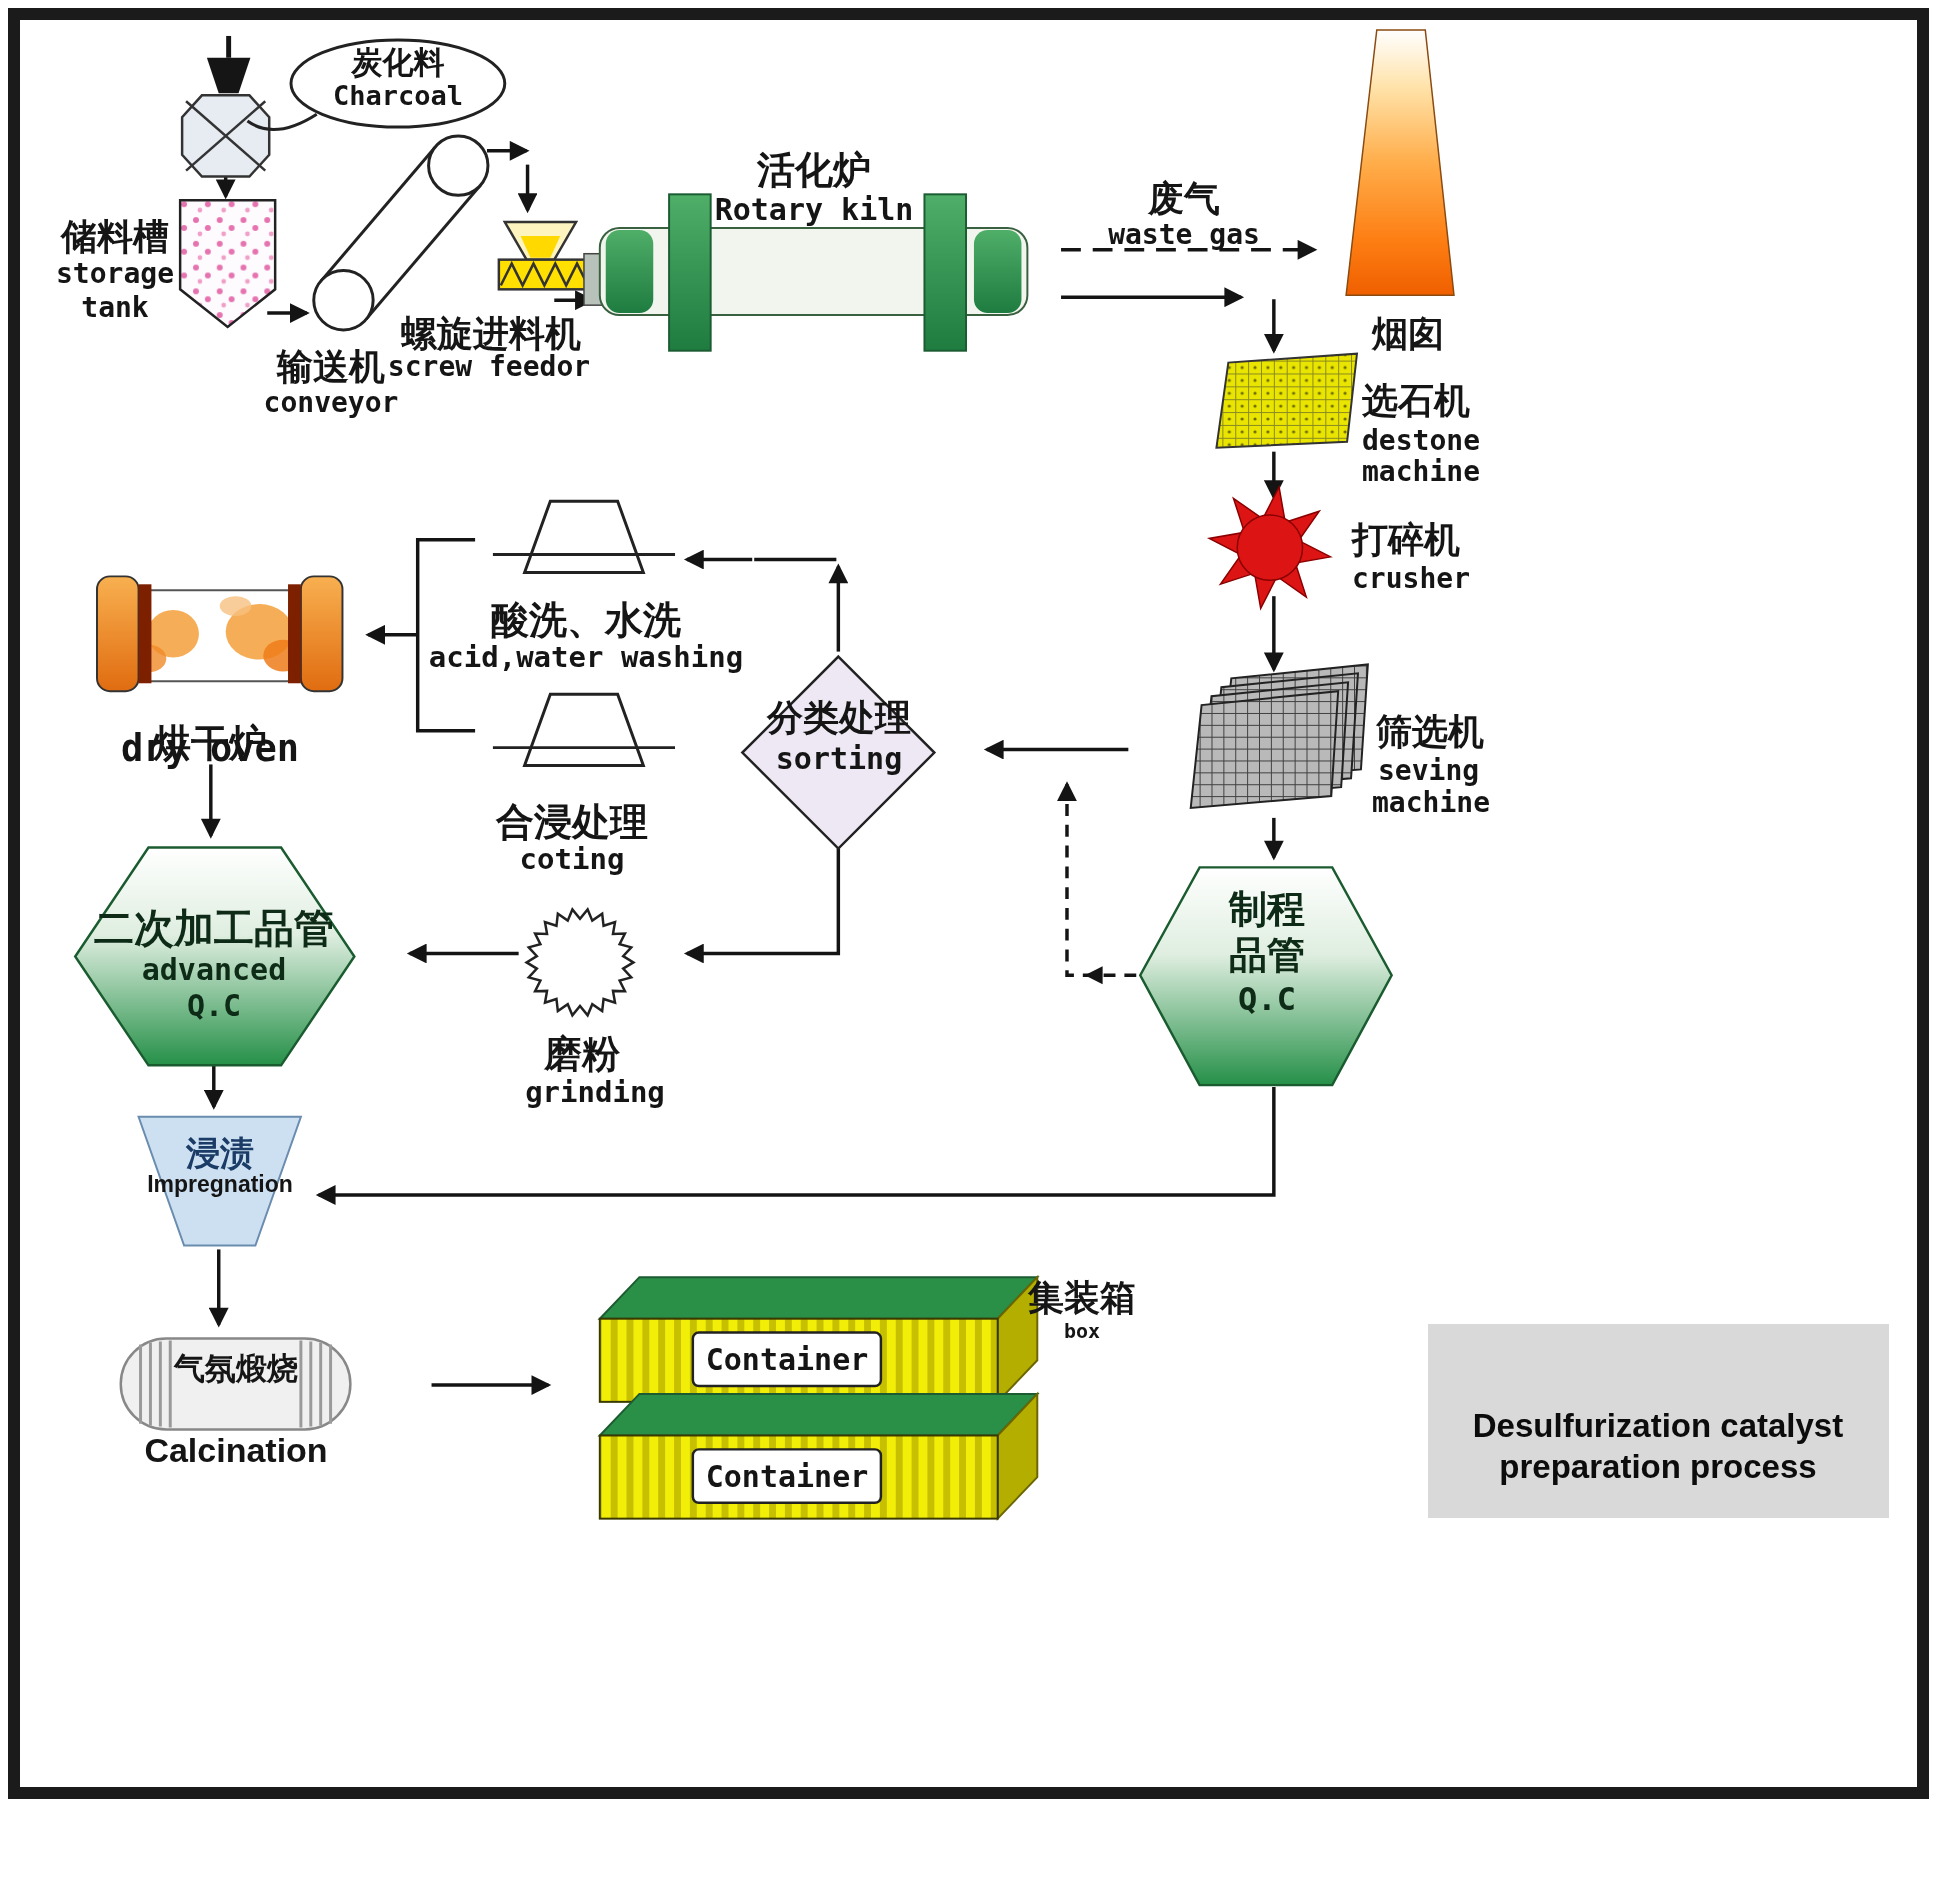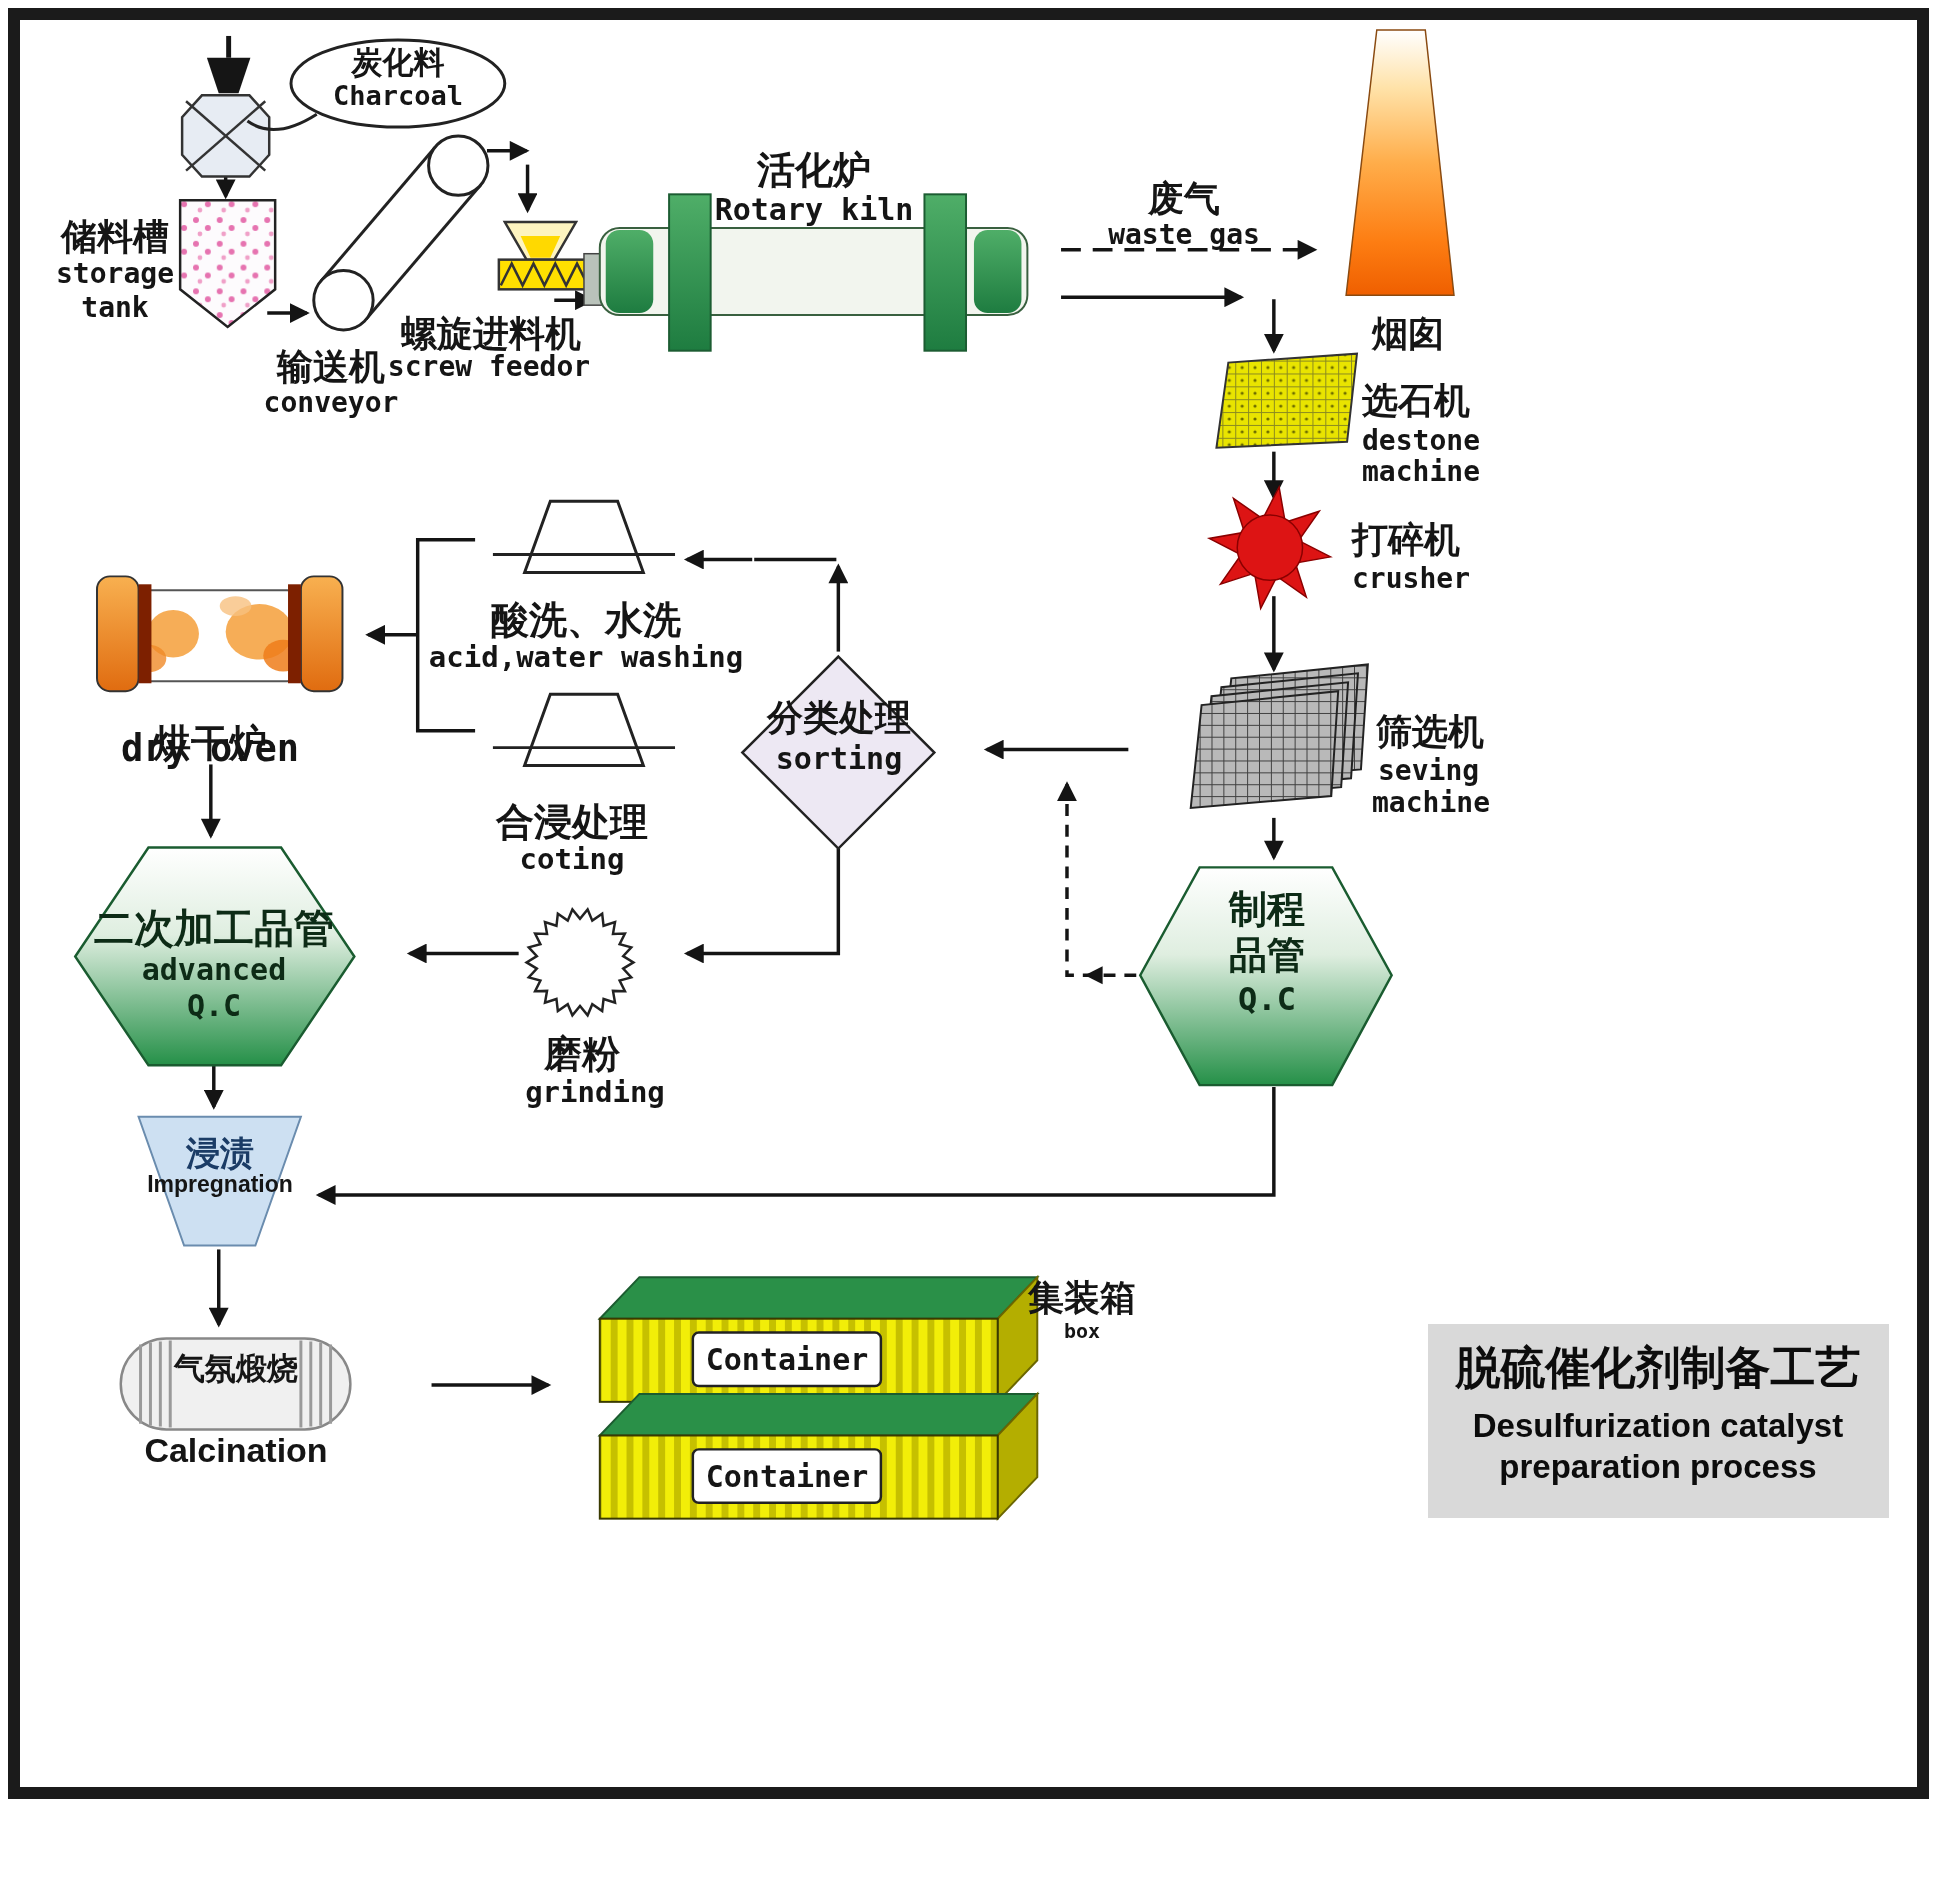--- a/index.html
+++ b/index.html
@@ -270,19 +270,18 @@
   <div class="lbl zh" style="left:236px;top:1352px;font-size:31px;">气氛煅烧</div>
   <div class="lbl sans" style="left:236px;top:1432px;font-size:34px;">Calcination</div>
 
   <div class="lbl en" style="left:787px;top:1344px;font-size:30px;">Container</div>
   <div class="lbl en" style="left:787px;top:1461px;font-size:30px;">Container</div>
 
   <div class="lbl zh" style="left:1082px;top:1279px;font-size:36px;">集装箱</div>
   <div class="lbl en" style="left:1082px;top:1321px;font-size:20px;">box</div>
 
   <div class="titlebox"></div>
-  <div class="lbl zh" style="left:1658px;top:1344px;font-size:45px;color:#0c0c0c;">脱硫催化剂制备工艺</div>
   <div class="lbl sans" style="left:1658px;top:1408px;font-size:33px;color:#0c0c0c;">Desulfurization catalyst</div>
   <div class="lbl sans" style="left:1658px;top:1449px;font-size:33px;color:#0c0c0c;">preparation process</div>
 
   <div class="frame"></div>
 </div>
 
 
 </body></html>

